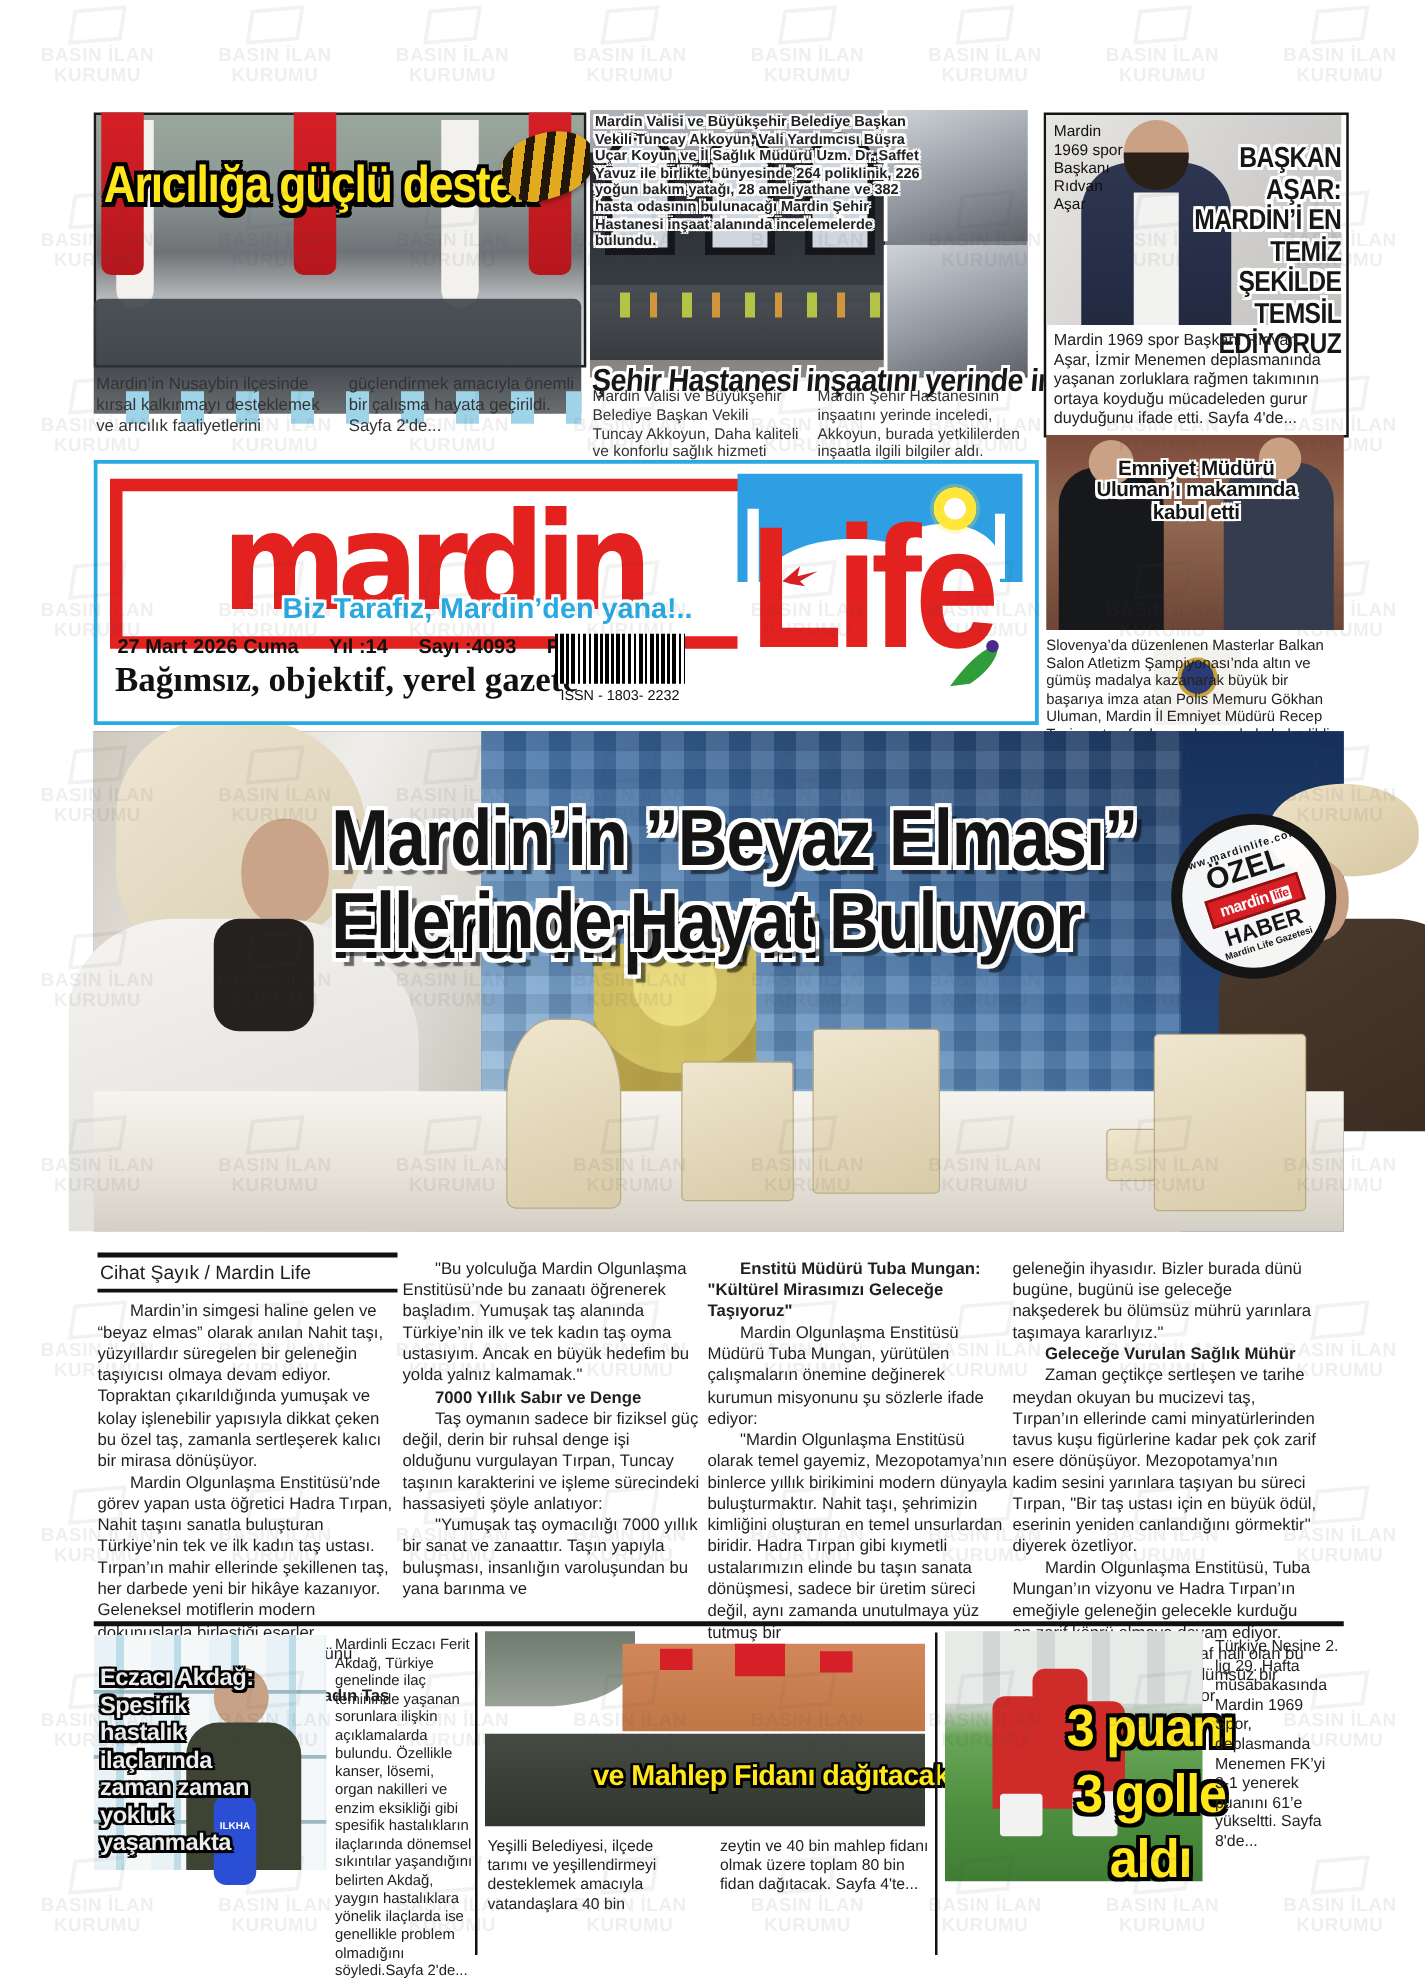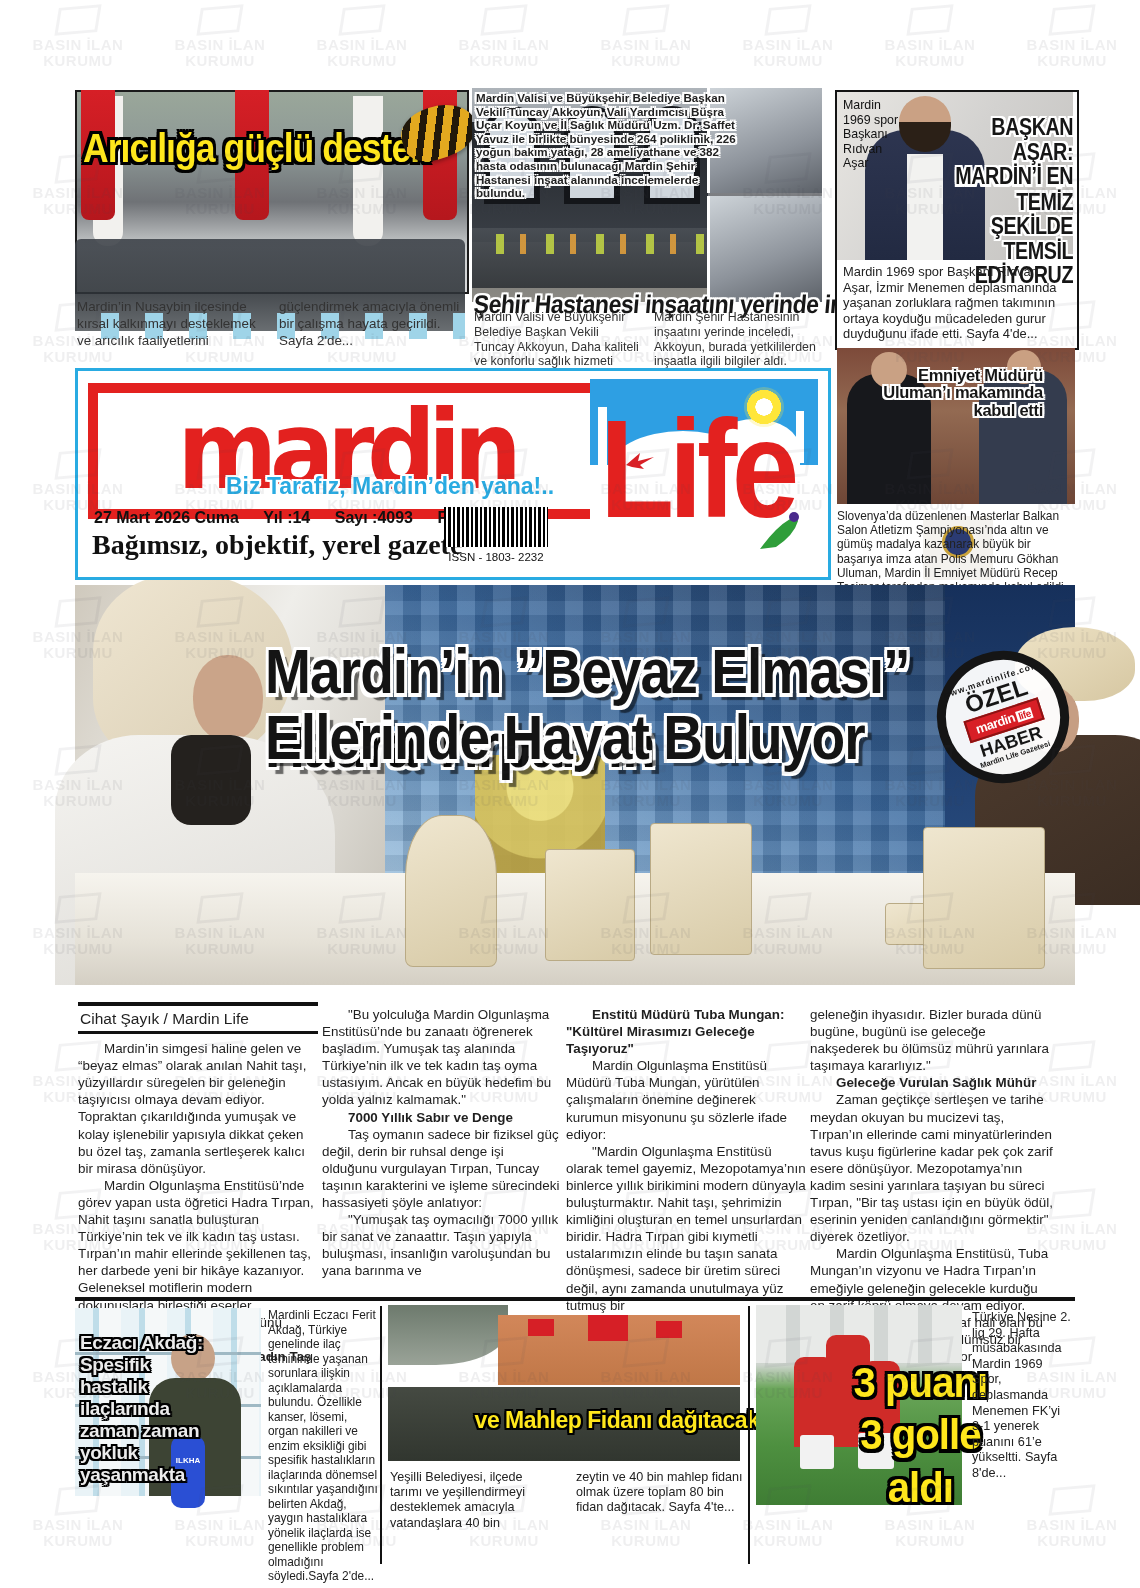--- a/index.html
+++ b/index.html
@@ -100,21 +100,21 @@
   
   .emniyet{left:837px;top:348px;width:238px;height:232px;}
   .em-photo{left:0;top:0;width:238px;height:156px;
      background:linear-gradient(180deg,#7d4a3a 0%,#936a52 40%,#6e4636 100%);}
   .em-photo .man1{position:absolute;left:10px;top:26px;width:84px;height:130px;border-radius:30px 30px 0 0;background:#17181c;}
   .em-photo .man2{position:absolute;right:8px;top:22px;width:88px;height:134px;border-radius:30px 30px 0 0;background:#343c4e;}
   .em-photo .h1c{position:absolute;left:34px;top:4px;width:36px;height:36px;border-radius:50%;background:#c9a184;}
   .em-photo .h2c{position:absolute;right:34px;top:2px;width:34px;height:34px;border-radius:50%;background:#caa082;}
   .em-photo .bag{position:absolute;left:86px;bottom:0;width:70px;height:64px;background:#f4f2ee;border-radius:3px;}
   .em-photo .bag i{display:block;width:26px;height:26px;margin:10px auto 0;border-radius:50%;background:#2b3b73;border:3px solid #c9a23a;}
-  .em-hl{left:34px;top:5px;width:172px;text-align:right;font-size:16.5px;line-height:17.5px;letter-spacing:-.3px;}
+  .em-hl{left:34px;top:5px;width:172px;text-align:center;font-size:16.5px;line-height:17.5px;letter-spacing:-.3px;}
   .em-body{left:0;top:161px;width:238px;font-size:11.9px;line-height:14.2px;color:#222;}
 
   
   .mainph{left:75px;top:585px;width:1000px;height:400px;background:#2c4a74;}
   .mp-left{position:absolute;left:0;top:0;width:310px;height:400px;
      background:linear-gradient(115deg,#cfc9bd 0%,#efeeea 45%,#d9d6cf 75%,#c2beb4 100%);}
   .mp-hijab{position:absolute;left:18px;top:-10px;width:200px;height:190px;border-radius:46% 54% 60% 40%;
      background:linear-gradient(140deg,#efe6d2,#d9cdb2);}
   .mp-face{position:absolute;left:118px;top:70px;width:70px;height:86px;border-radius:48%;background:#caa489;}
   .mp-coat{position:absolute;left:-20px;top:150px;width:280px;height:250px;border-radius:30% 40% 0 0;

